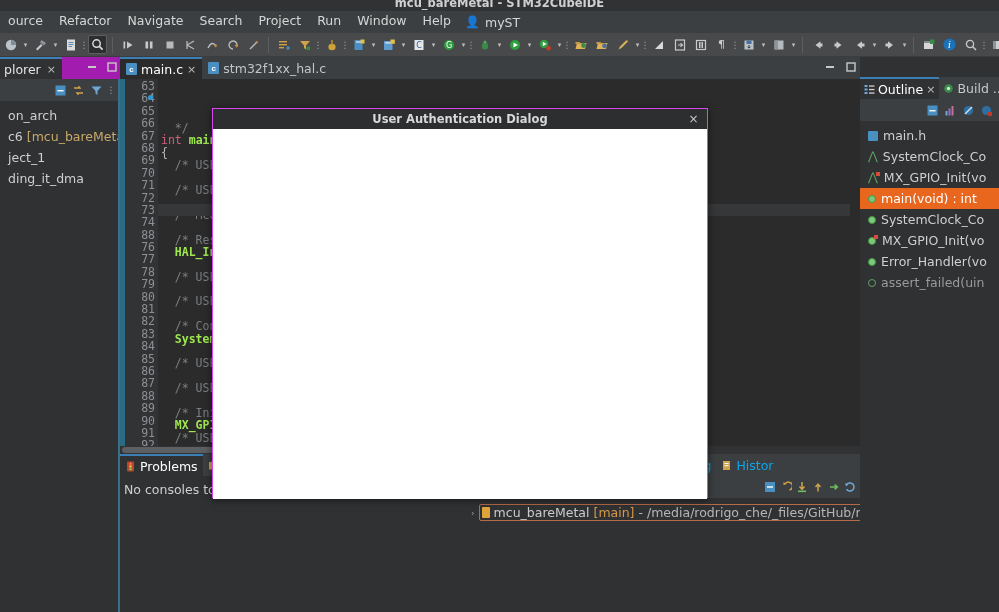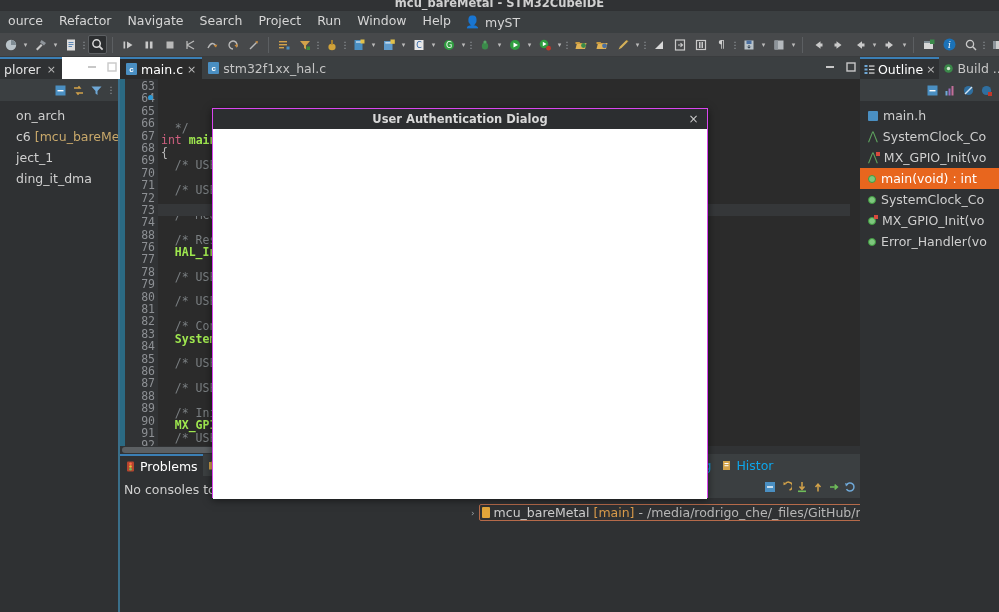--- a/index.html
+++ b/index.html
@@ -58,21 +58,21 @@
   .spacerflex { flex: 1 1 auto; }
 
   svg.ic { display:block; }
 
   
   .leftpane {
     position: absolute; left: 0; top: 57px; width: 120px; height: 555px;
     background: #2f3133; overflow: hidden;
   }
   .viewtabs {
-    height: 22px; background: #ffffff; display: flex; align-items: flex-end;
+    height: 22px; background: #a21caf; display: flex; align-items: flex-end;
     position: relative;
   }
   .vtab {
     display: flex; align-items: center; gap: 4px; height: 22px;
     padding: 0 6px 0 4px; background: #2f3133;
     color: #e3e3e3; font-size: 12.5px; white-space: nowrap;
     border-top: 2px solid #2f3133;
   }
   .vtab.active { border-top: 2px solid #3b7fb5; }
   .vtab .x { color: #b9b9b9; font-size: 11px; margin-left: 2px; }
@@ -80,21 +80,21 @@
     position: absolute; right: 2px; top: 4px; display: flex; gap: 8px;
     color: #c8c8c8;
   }
   .viewtoolbar {
     height: 22px; background: #3b3f41; display: flex; align-items: center;
     justify-content: flex-end; gap: 5px; padding-right: 6px;
   }
   .lefttree { padding: 4px 0 0 0; }
   .treeitem {
     height: 21px; line-height: 21px; font-size: 12.5px; color: #cfcfcf;
-    padding-left: 16px; white-space: nowrap; overflow: hidden;
+    padding-left: 8px; white-space: nowrap; overflow: hidden;
   }
   .treeitem .brk { color: #c9a96b; }
   .left-edge-line {
     position:absolute; right:0; top:22px; bottom:0; width:2px; background:#3a6f8a;
   }
 
   
   .editorwrap {
     position: absolute; left: 120px; top: 57px; width: 740px; height: 397px;
     background: #2b2b2b;
@@ -155,21 +155,21 @@
   .hscroll i {
     position: absolute; left: 2px; top: 1px; height: 6px; width: 92px;
     background: #5c6063; border-radius: 3px; display: block;
   }
 
   
   .rightpane {
     position: absolute; left: 860px; top: 57px; width: 139px; height: 555px;
     background: #2f3133; overflow: hidden;
   }
-  .rtabs { height: 22px; background: #3b3f41; display: flex; align-items: flex-end; }
+  .rtabs { height: 22px; background: #3b3f41; display: flex; align-items: flex-end; margin-top: 20px; }
   .rtab {
     display: flex; align-items: center; gap: 3px; height: 22px; padding: 0 4px;
     font-size: 12.5px; white-space: nowrap; color: #c8c8c8;
   }
   .rtab.active { background: #2f3133; color: #ffffff; border-top: 2px solid #3b7fb5; }
   .outlinelist { padding-top: 4px; }
   .olitem {
     height: 21px; line-height: 21px; font-size: 12.5px; color: #cfcfcf;
     display: flex; align-items: center; gap: 5px; padding-left: 8px;
     white-space: nowrap; overflow: hidden;
@@ -724,20 +724,24 @@
       </div>
       <div class="olitem" style="gap:1px">
         <span class="dot-g"></span>
           <span class="redsq"></span>
         <span>MX_GPIO_Init(vo</span>
       </div>
       <div class="olitem">
         <span class="dot-g"></span>
         <span>Error_Handler(vo</span>
       </div>
+      <div class="olitem" style="color:#9a9a9a">
+        <span class="dot-hollow"></span>
+        <span>assert_failed(uin</span>
+      </div>
     </div>
   </div>
 
   <div class="bottomleft">
     <div class="btabs">
       <div class="btab active">
         <span>
           <svg class="ic" width="11" height="11" viewBox="0 0 11 11">
               <rect x="2" y="0.5" width="7" height="10" rx="1" fill="#b8452e"></rect>
               <circle cx="5.5" cy="2.8" r="1.3" fill="#ff6b4a"></circle>

